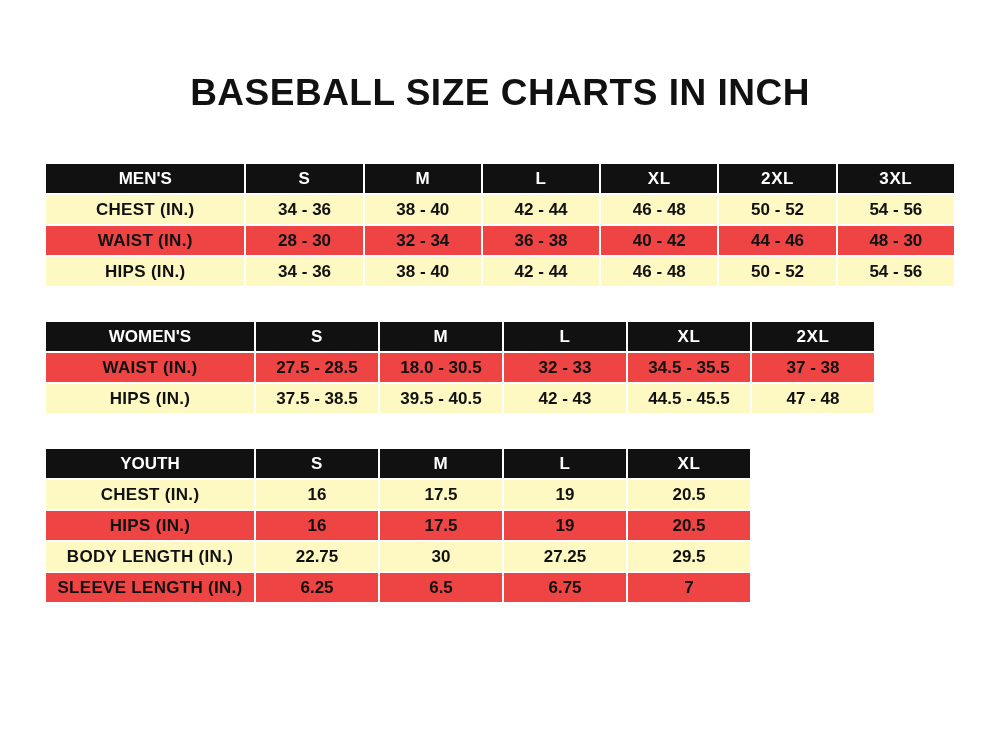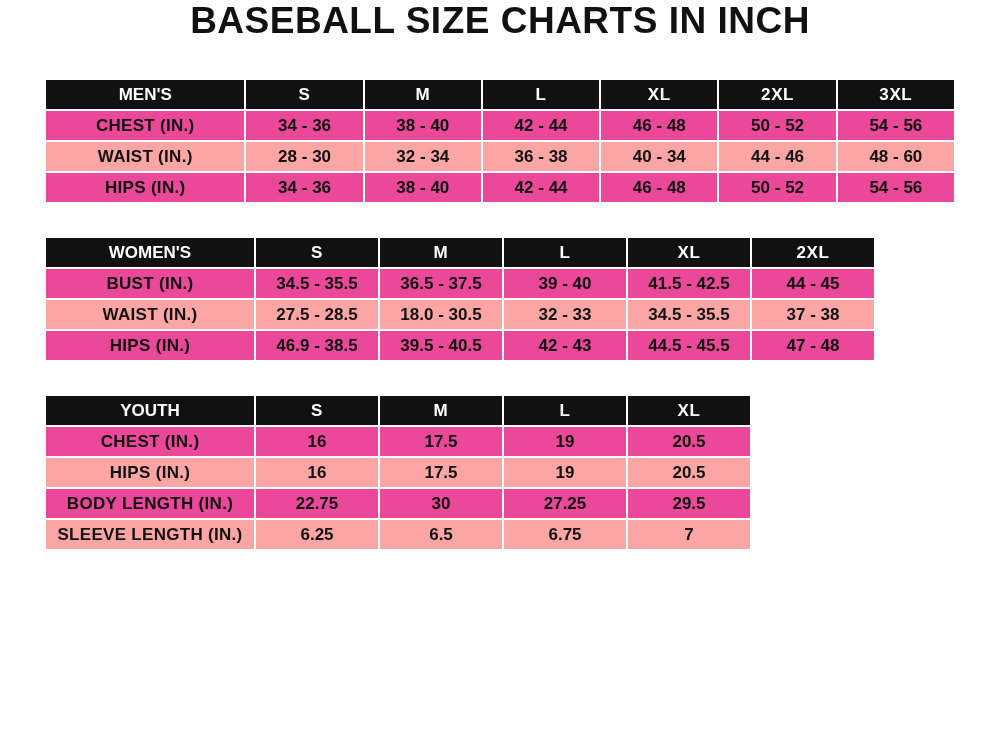--- a/index.html
+++ b/index.html
@@ -19,25 +19,26 @@
     width: 1000px;
     height: 752px;
     box-sizing: border-box;
   }
   .title {
     text-align: center;
     font-size: 37px;
     font-weight: bold;
     letter-spacing: 0.5px;
     margin: 0;
+    padding-top: 72px;
     color: #111111;
   }
   .tables {
     padding: 0 44px;
-    margin-top: 36px;
+    margin-top: 48px;
   }
   table.size-table {
     border-collapse: collapse;
     table-layout: fixed;
     margin-bottom: 32px;
   }
   table.size-table td, table.size-table th {
     border: 2px solid #ffffff;
     text-align: center;
     font-weight: bold;
@@ -53,25 +54,25 @@
     font-size: 17.5px;
     letter-spacing: 0.6px;
     height: 32px;
   }
   .hdr-label {
     background: #111111;
     color: #ffffff;
     text-align: center;
   }
   .row-even td {
-    background: #ec4899;
+    background: #fef9c3;
     color: #111111;
   }
   .row-odd td {
-    background: #fca5a5;
+    background: #ef4444;
     color: #111111;
   }
   .label-cell {
     text-align: center;
     letter-spacing: 0.3px;
   }
   
   .men col.c0 { width: 210px; }
   .men col.cN { width: 124px; }
   .women col.c0 { width: 210px; }
@@ -117,23 +118,23 @@
           <td>42 - 44</td>
           <td>46 - 48</td>
           <td>50 - 52</td>
           <td>54 - 56</td>
         </tr>
         <tr class="row-odd">
           <td class="label-cell">WAIST (IN.)</td>
           <td>28 - 30</td>
           <td>32 - 34</td>
           <td>36 - 38</td>
-          <td>40 - 34</td>
+          <td>40 - 42</td>
           <td>44 - 46</td>
-          <td>48 - 60</td>
+          <td>48 - 30</td>
         </tr>
         <tr class="row-even">
           <td class="label-cell">HIPS (IN.)</td>
           <td>34 - 36</td>
           <td>38 - 40</td>
           <td>42 - 44</td>
           <td>46 - 48</td>
           <td>50 - 52</td>
           <td>54 - 56</td>
         </tr>
@@ -153,39 +154,31 @@
         <tr>
           <th class="hdr-label">WOMEN'S</th>
           <th class="hdr-cell">S</th>
           <th class="hdr-cell">M</th>
           <th class="hdr-cell">L</th>
           <th class="hdr-cell">XL</th>
           <th class="hdr-cell">2XL</th>
         </tr>
       </thead>
       <tbody>
-        <tr class="row-even">
-          <td class="label-cell">BUST (IN.)</td>
-          <td>34.5 - 35.5</td>
-          <td>36.5 - 37.5</td>
-          <td>39 - 40</td>
-          <td>41.5 - 42.5</td>
-          <td>44 - 45</td>
-        </tr>
         <tr class="row-odd">
           <td class="label-cell">WAIST (IN.)</td>
           <td>27.5 - 28.5</td>
           <td>18.0 - 30.5</td>
           <td>32 - 33</td>
           <td>34.5 - 35.5</td>
           <td>37 - 38</td>
         </tr>
         <tr class="row-even">
           <td class="label-cell">HIPS (IN.)</td>
-          <td>46.9 - 38.5</td>
+          <td>37.5 - 38.5</td>
           <td>39.5 - 40.5</td>
           <td>42 - 43</td>
           <td>44.5 - 45.5</td>
           <td>47 - 48</td>
         </tr>
       </tbody>
     </table>
 
     <table class="size-table youth">
       <colgroup>

